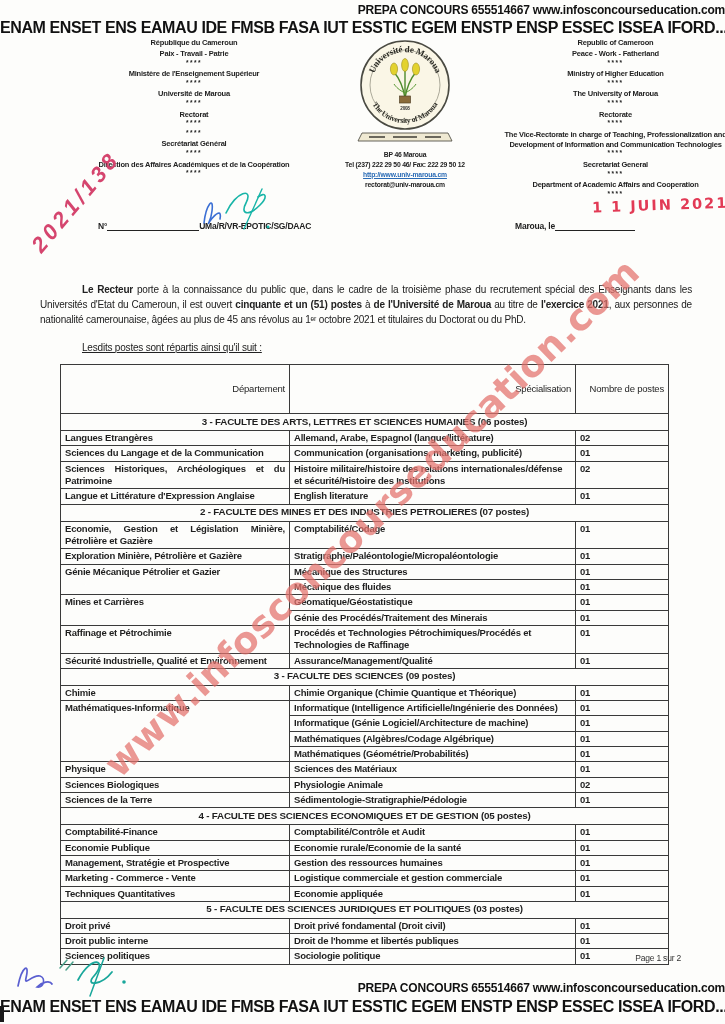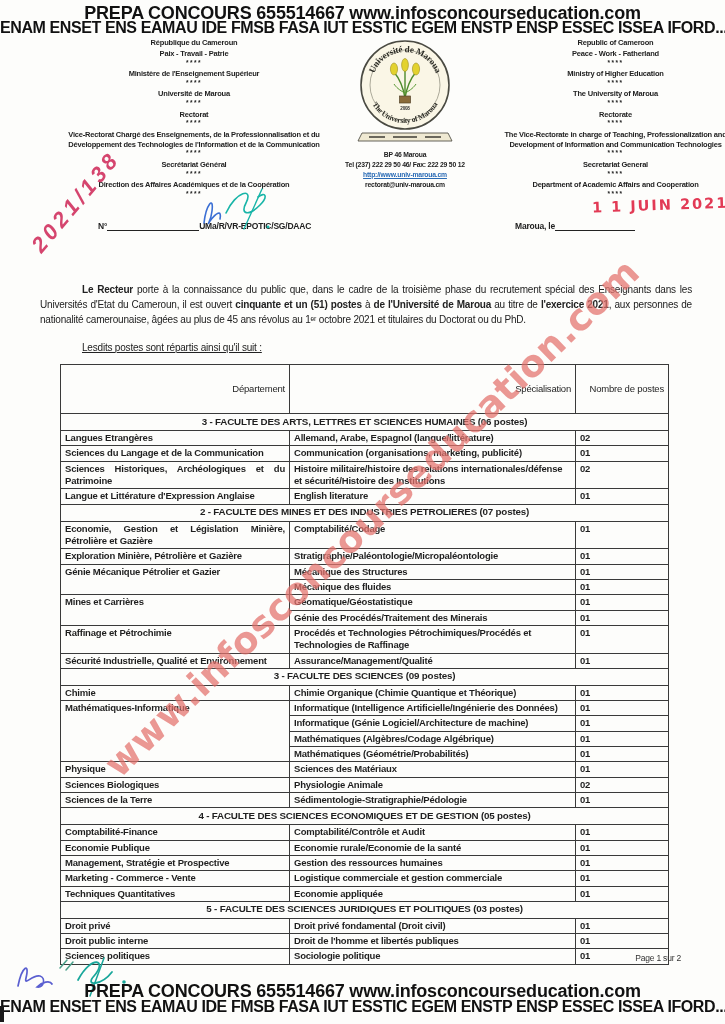--- a/index.html
+++ b/index.html
@@ -1,20 +1,20 @@
 <!DOCTYPE html>
 <html><head>
 <meta charset="utf-8">
 <style>
   html,body{margin:0;padding:0;}
   body{width:725px;height:1024px;font-family:"Liberation Sans",sans-serif;color:#1c1c1c;background:#ffffff;}
   .page{position:relative;width:725px;height:1024px;background:#fdfdfb;overflow:hidden;letter-spacing:-0.2px;}
 
   
-  .banner1{position:absolute;left:0;right:0;text-align:center;font-weight:bold;font-size:18px;color:#111;white-space:nowrap;}
+  .banner1{position:absolute;left:0;right:0;text-align:right;font-weight:bold;font-size:12px;color:#111;white-space:nowrap;}
   .banner2{position:absolute;left:0;right:0;text-align:center;font-weight:bold;font-size:16px;color:#111;white-space:nowrap;letter-spacing:-0.4px;}
   .t1{top:3px;} .t2{top:19px;} .b1{top:981px;} .b2{top:998px;}
 
   
   .letterhead{position:absolute;top:38px;left:0;width:725px;display:flex;margin-left:30px;}
   .lh-col{font-size:7.5px;font-weight:bold;text-align:center;line-height:1.3;color:#222;}
   .lh-left{width:300px;padding-left:28px;box-sizing:border-box;}
   .lh-center{width:150px;text-align:center;}
   .lh-right{flex:1;padding-right:14px;padding-left:10px;box-sizing:border-box;}
   .lh-line{margin-bottom:1px;}
@@ -74,21 +74,20 @@
     <div class="lh-col lh-left" id="lh-left">
         <div class="lh-line">République du Cameroun</div>
         <div class="lh-line">Paix - Travail - Patrie</div>
         <div class="stars">****</div>
         <div class="lh-line">Ministère de l'Enseignement Supérieur</div>
         <div class="stars">****</div>
         <div class="lh-line">Université de Maroua</div>
         <div class="stars">****</div>
         <div class="lh-line">Rectorat</div>
         <div class="stars">****</div>
-        <div class="lh-line">Vice-Rectorat Chargé des Enseignements, de la Professionnalisation et du Développement des Technologies de l'Information et de la Communication</div>
         <div class="stars">****</div>
         <div class="lh-line">Secrétariat Général</div>
         <div class="stars">****</div>
         <div class="lh-line">Direction des Affaires Académiques et de la Coopération</div>
         <div class="stars">****</div>
       </div>
     <div class="lh-col lh-center">
       <svg class="seal" width="100" height="110" viewBox="0 0 100 110">
         <circle cx="50" cy="47" r="44" fill="#faf6e6" stroke="#4a4a42" stroke-width="1.6"></circle>
         <circle cx="50" cy="47" r="35" fill="none" stroke="#8a8878" stroke-width="0.7"></circle>

